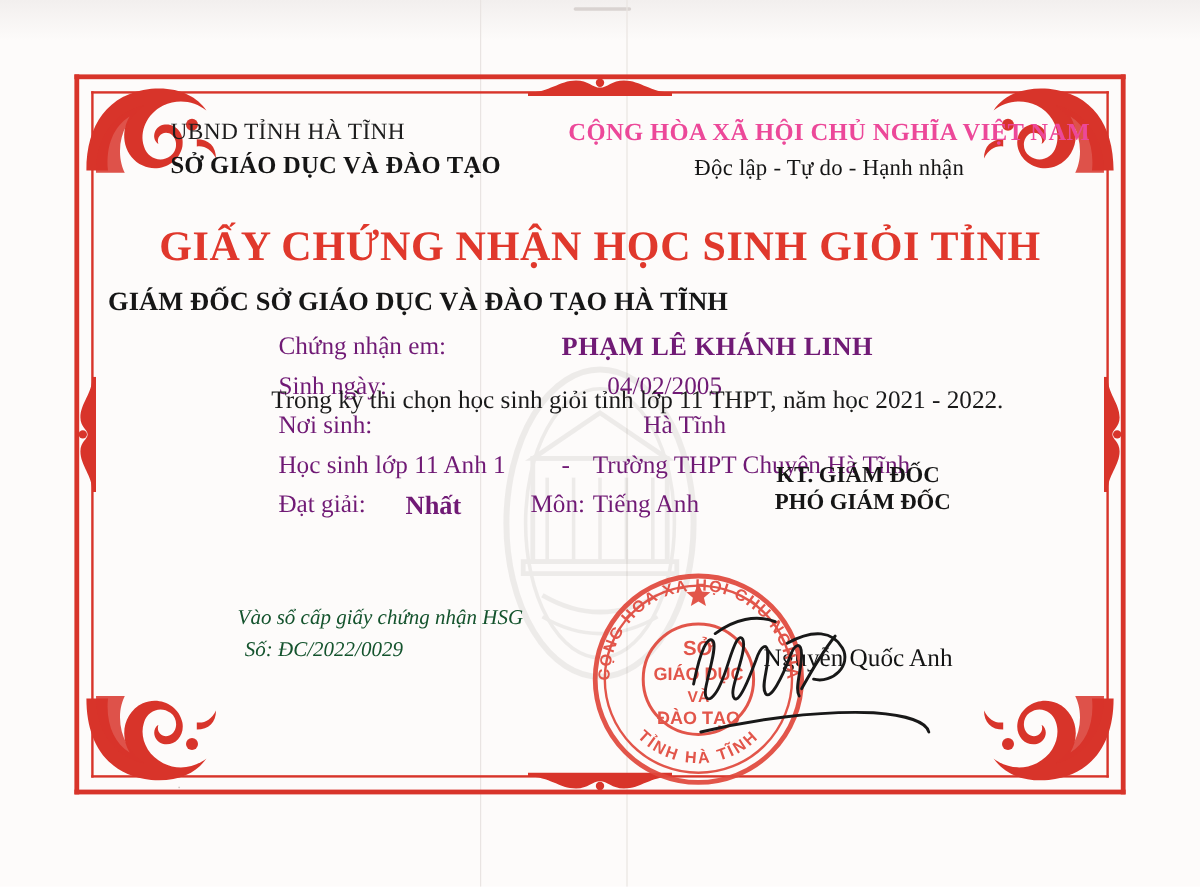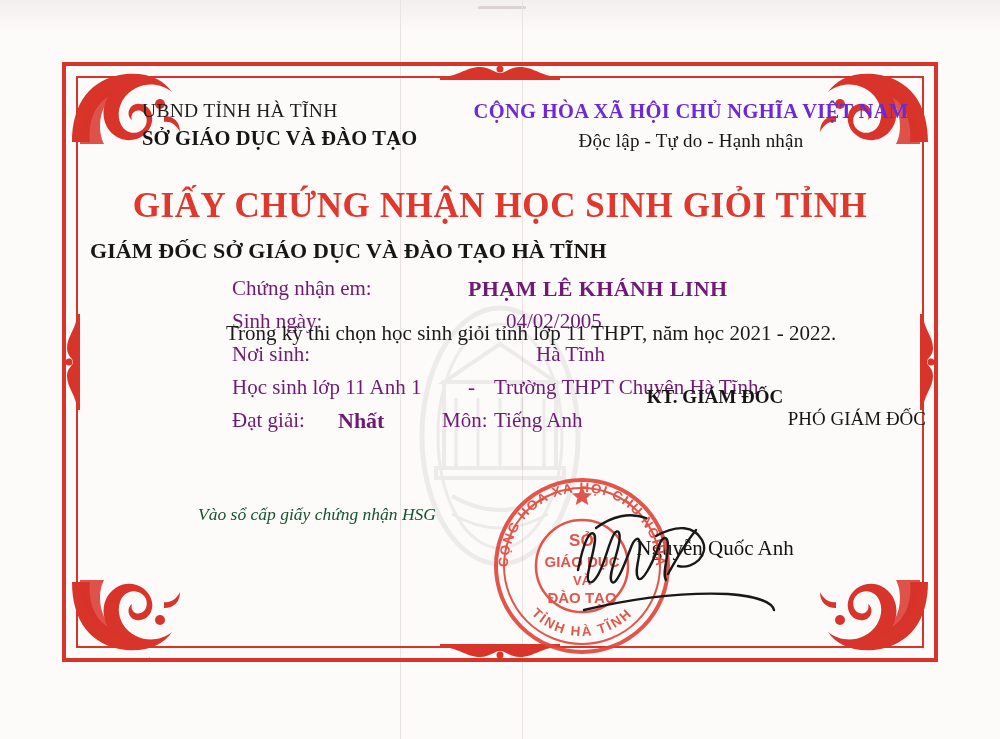--- a/index.html
+++ b/index.html
@@ -127,21 +127,21 @@
   .hdr-line2 {
     font-size: 20.5px;
     font-weight: 700;
     color: #151515;
     margin-top: 5px;
     letter-spacing: .2px;
   }
   .hdr-right .hdr-line1 {
     font-size: 20.5px;
     font-weight: 700;
-    color: #6d28d9;
+    color: #ec4899;
   }
   .hdr-right .hdr-line2 {
     font-size: 19px;
     font-weight: 400;
     margin-top: 7px;
   }
 
   .title {
     position: absolute;
     top: 100px;
@@ -220,25 +220,25 @@
     left: 430px;
     width: 390px;
     text-align: center;
     font-size: 19px;
     font-weight: 700;
     color: #151515;
   }
   .sign-role2 {
     position: absolute;
     top: 322px;
-    left: 446px;
+    left: 434px;
     width: 390px;
-    text-align: right;
+    text-align: center;
     font-size: 19px;
-    font-weight: 400;
+    font-weight: 700;
     color: #151515;
   }
   .signer {
     position: absolute;
     top: 450px;
     left: 430px;
     width: 390px;
     text-align: center;
     font-size: 21px;
     color: #141414;
@@ -439,20 +439,21 @@
   </div>
 
   <div class="sentence">Trong kỳ thi chọn học sinh giỏi tỉnh lớp 11 THPT, năm học 2021 - 2022.</div>
 
   <div class="sign-role1">KT. GIÁM ĐỐC</div>
   <div class="sign-role2">PHÓ GIÁM ĐỐC</div>
   <div class="signer">Nguyễn Quốc Anh</div>
 
   <div class="register">
     <div class="l1">Vào sổ cấp giấy chứng nhận HSG</div>
+    <div class="l2">Số: ĐC/2022/0029</div>
   </div>
 </div>
 
 <div id="stamp">
   <svg viewBox="0 0 188 188" xmlns="http://www.w3.org/2000/svg" aria-hidden="true">
     <defs>
       <path id="arcOuter" d="M 20 94 A 74 74 0 1 1 168 94"></path>
       <path id="arcLower" d="M 24 94 A 70 70 0 1 0 164 94"></path>
     </defs>
     <circle cx="94" cy="94" r="86" fill="none" stroke="currentColor" stroke-width="4"></circle>

